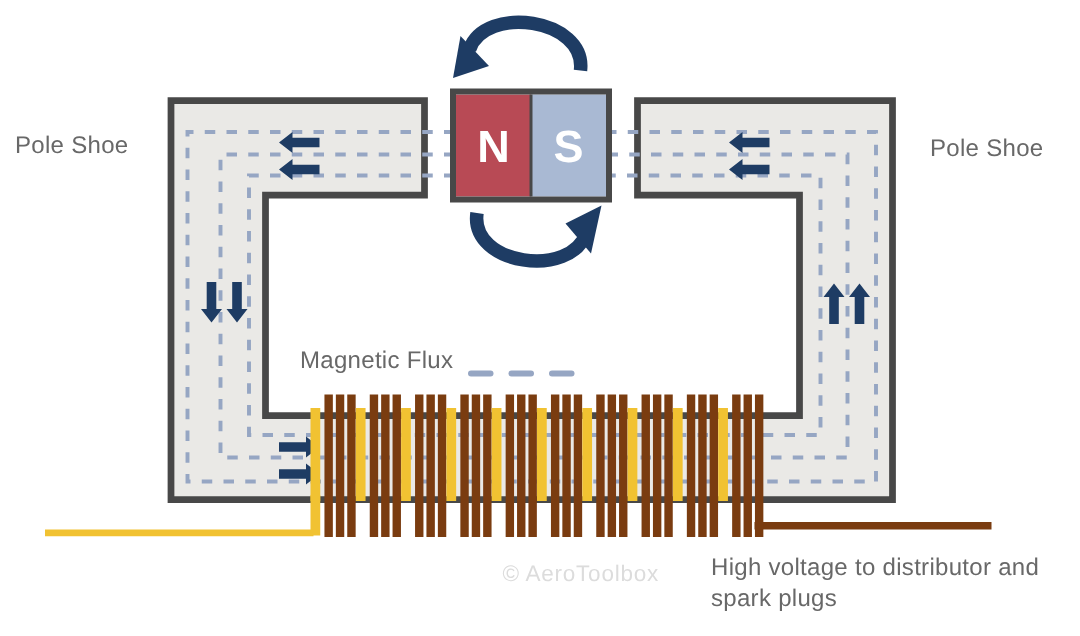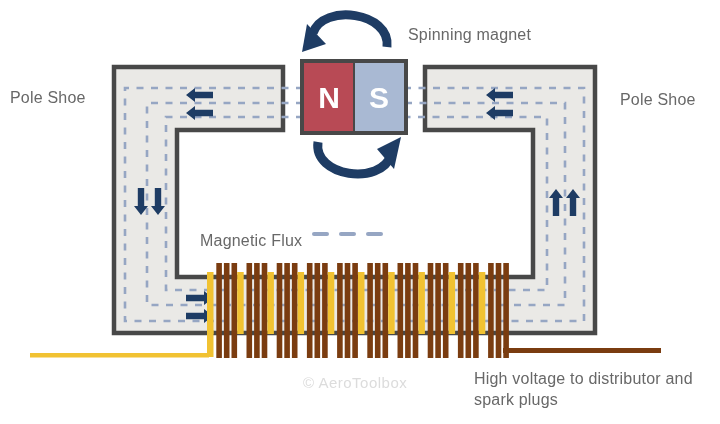--- a/index.html
+++ b/index.html
@@ -12,23 +12,23 @@
     position:absolute;color:var(--label-gray);font-size:16px;line-height:21px;
     letter-spacing:0.2px;
   }
   .core{fill:var(--core-fill);stroke:var(--core-border);stroke-width:4.5;}
   .flux{fill:none;stroke:var(--flux-dash);stroke-width:2.6;stroke-dasharray:7 7.5;}
   .blockarrow{fill:var(--navy);}
   .rotarrow{fill:none;stroke:var(--navy);stroke-width:9;}
   .rothead{fill:var(--navy);}
   .magnet-frame{fill:none;stroke:var(--core-border);stroke-width:4;}
   .magnet-letter{fill:#ffffff;font-family:"Liberation Sans",sans-serif;font-weight:bold;font-size:30px;text-anchor:middle;}
-  .flux-legend{position:absolute;display:flex;align-items:flex-start;}
+  .flux-legend{position:absolute;display:flex;align-items:flex-end;}
   .flux-legend .dash{display:inline-block;width:17px;height:4px;border-radius:2px;background:var(--flux-dash);margin-left:10px;margin-top:2px;}
-  #watermark{position:absolute;color:var(--watermark-gray);font-size:15px;letter-spacing:0.5px;}
+  #watermark{position:absolute;color:var(--watermark-gray);font-size:15px;letter-spacing:0.5px;margin-left:32px;}
 </style>
 </head>
 <body>
 
 <div id="stage">
 
   <svg id="diagram-svg" width="720" height="424" viewBox="0 0 720 424">
 
     <path class="core" d="M 283,67 H 114 V 333 H 595 V 67 H 425 V 130 H 533 V 277 H 177 V 130 H 283 Z"></path>
 
@@ -115,21 +115,20 @@
         <rect x="457.90000000000003" y="263" width="5.6" height="95" style="fill:var(--secondary-brown)"></rect>
         <rect x="465.50000000000006" y="263" width="5.6" height="95" style="fill:var(--secondary-brown)"></rect>
         <rect x="473.1" y="263" width="5.6" height="95" style="fill:var(--secondary-brown)"></rect>
         <rect x="478.8" y="272" width="6.5" height="62" style="fill:var(--primary-yellow)"></rect>
         <rect x="488.1" y="263" width="5.6" height="95" style="fill:var(--secondary-brown)"></rect>
         <rect x="495.70000000000005" y="263" width="5.6" height="95" style="fill:var(--secondary-brown)"></rect>
         <rect x="503.3" y="263" width="5.6" height="95" style="fill:var(--secondary-brown)"></rect>
       </g>
   </svg>
 
-  <div class="label" style="left:408px;top:24px;">Spinning magnet</div>
 
   <div class="label" style="left:10px;top:87px;">Pole Shoe</div>
 
   <div class="label" style="left:620px;top:89px;">Pole Shoe</div>
 
   <div class="flux-legend" style="left:200px;top:230px;">
     <span class="label" style="position:static;">Magnetic Flux</span>
     <span class="dash"></span>
     <span class="dash"></span>
     <span class="dash"></span>

